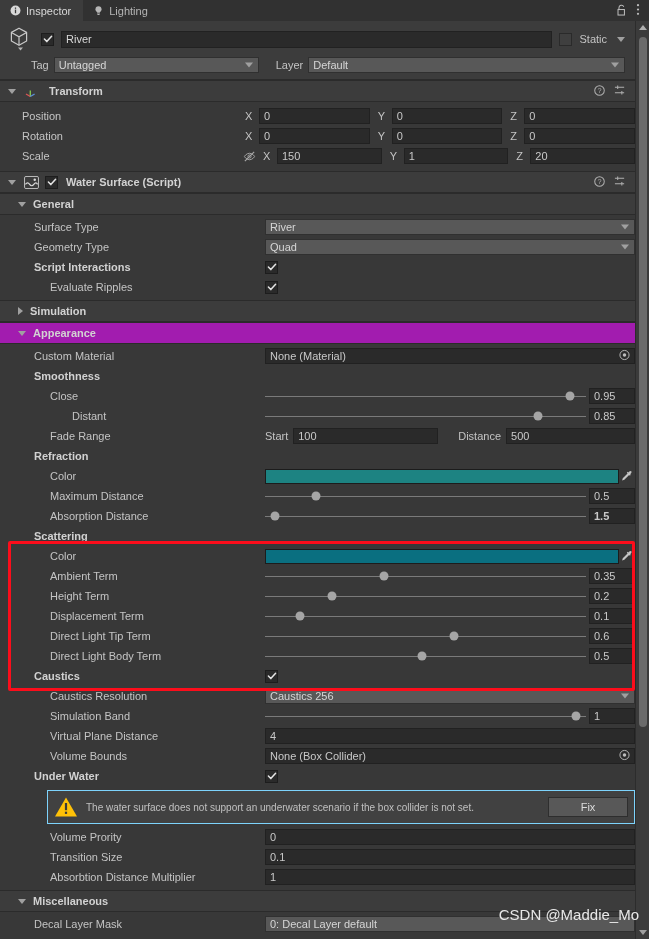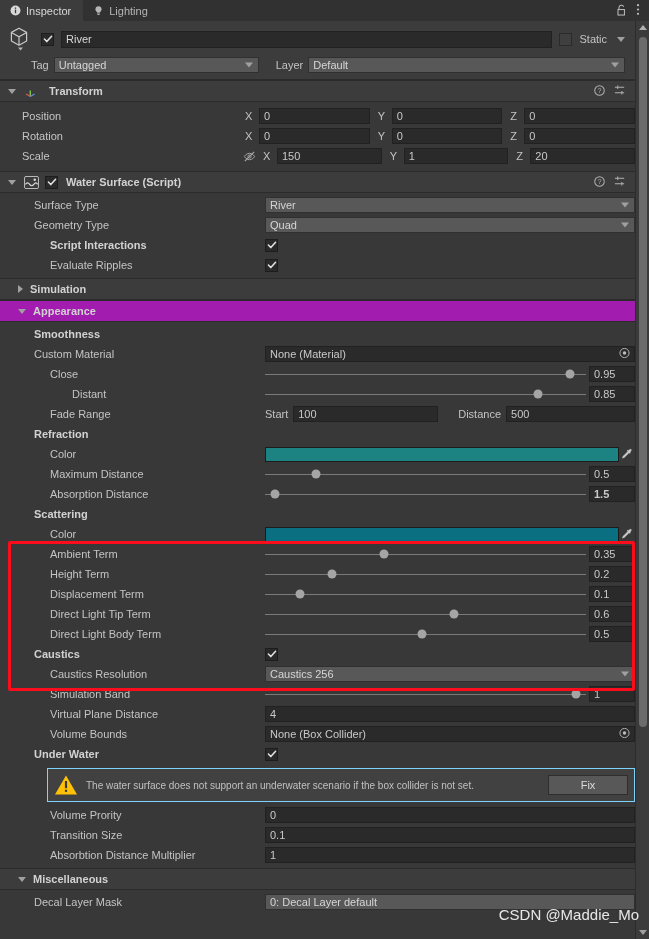--- a/index.html
+++ b/index.html
@@ -246,41 +246,45 @@
         </svg></span>
     <span><svg width="4" height="12" viewBox="0 0 4 13">
           <circle cx="2" cy="2.2" r="1.1" fill="#b0b0b0"></circle>
           <circle cx="2" cy="6.5" r="1.1" fill="#b0b0b0"></circle>
           <circle cx="2" cy="10.8" r="1.1" fill="#b0b0b0"></circle>
         </svg></span>
   </span>
 </div>
 
 <div id="sections-root">
+    <div class="hdr" style="background: rgb(60, 60, 60);">
+      <span class="tri down" style="margin-left: 18px;"></span>
+      <span class="title" style="margin-left: 7px;">General</span>
+    </div>
     <div class="panel" style="padding-top: 2px; padding-bottom: 3px;">
       <div class="row">
         <span class="lbl" style="position: absolute; left: 34px;">Surface Type</span>
         <span style="position: absolute; left: 265px; right: 14px; display: flex; align-items: center;">
           <span class="drop" style="flex: 1 1 0%;">
             <span>River</span>
             <span class="arw tri down"></span>
           </span>
         </span>
       </div>
       <div class="row">
         <span class="lbl" style="position: absolute; left: 34px;">Geometry Type</span>
         <span style="position: absolute; left: 265px; right: 14px; display: flex; align-items: center;">
           <span class="drop" style="flex: 1 1 0%;">
             <span>Quad</span>
             <span class="arw tri down"></span>
           </span>
         </span>
       </div>
       <div class="row">
-        <span class="lbl b" style="position: absolute; left: 50px;">Script Interactions</span>
+        <span class="lbl b" style="position: absolute; left: 34px;">Script Interactions</span>
         <span style="position: absolute; left: 265px; right: 14px; display: flex; align-items: center;">
           <span class="cbox">
             <svg width="10" height="10" viewBox="0 0 10 10">
               <path d="M1.4 5.1 3.8 7.6 8.6 2.2" stroke="#e4e4e4" stroke-width="1.5" fill="none" stroke-linecap="round" stroke-linejoin="round"></path>
             </svg>
           </span>
         </span>
       </div>
       <div class="row">
         <span class="lbl" style="position: absolute; left: 50px;">Evaluate Ripples</span>
@@ -295,34 +299,34 @@
     </div>
     <div class="hdr" style="background: rgb(60, 60, 60);">
       <span class="tri right" style="margin-left: 18px;"></span>
       <span class="title" style="margin-left: 7px;">Simulation</span>
     </div>
     <div class="hdr" style="background: #a21caf;">
       <span class="tri down" style="margin-left: 18px;"></span>
       <span class="title" style="margin-left: 7px;">Appearance</span>
     </div>
     <div class="panel" style="padding-top: 2px; padding-bottom: 3px;">
-      <div class="row">
-        <span class="lbl b" style="position: absolute; left: 34px;">Smoothness</span>
-      </div>
       <div class="row">
         <span class="lbl" style="position: absolute; left: 34px;">Custom Material</span>
         <span style="position: absolute; left: 265px; right: 14px; display: flex; align-items: center;">
           <span class="objfield" style="flex: 1 1 0%;">
             <span>None (Material)</span>
             <span class="sel"><svg width="11" height="11" viewBox="0 0 12 12">
                 <circle cx="6" cy="6" r="5" fill="none" stroke="#bdbdbd" stroke-width="1"></circle>
                 <circle cx="6" cy="6" r="1.9" fill="#bdbdbd"></circle>
               </svg></span>
           </span>
         </span>
+      </div>
+      <div class="row">
+        <span class="lbl b" style="position: absolute; left: 34px;">Smoothness</span>
       </div>
       <div class="row">
         <span class="lbl" style="position: absolute; left: 50px;">Close</span>
         <span style="position: absolute; left: 265px; right: 14px; display: flex; align-items: center;">
           <span class="slider">
             <span class="track"></span>
             <span class="knob" style="left: 95%;"></span>
           </span>
           <span class="field" style="width: 46px; flex: 0 0 auto; margin-left: 3px;">0.95</span>
         </span>

